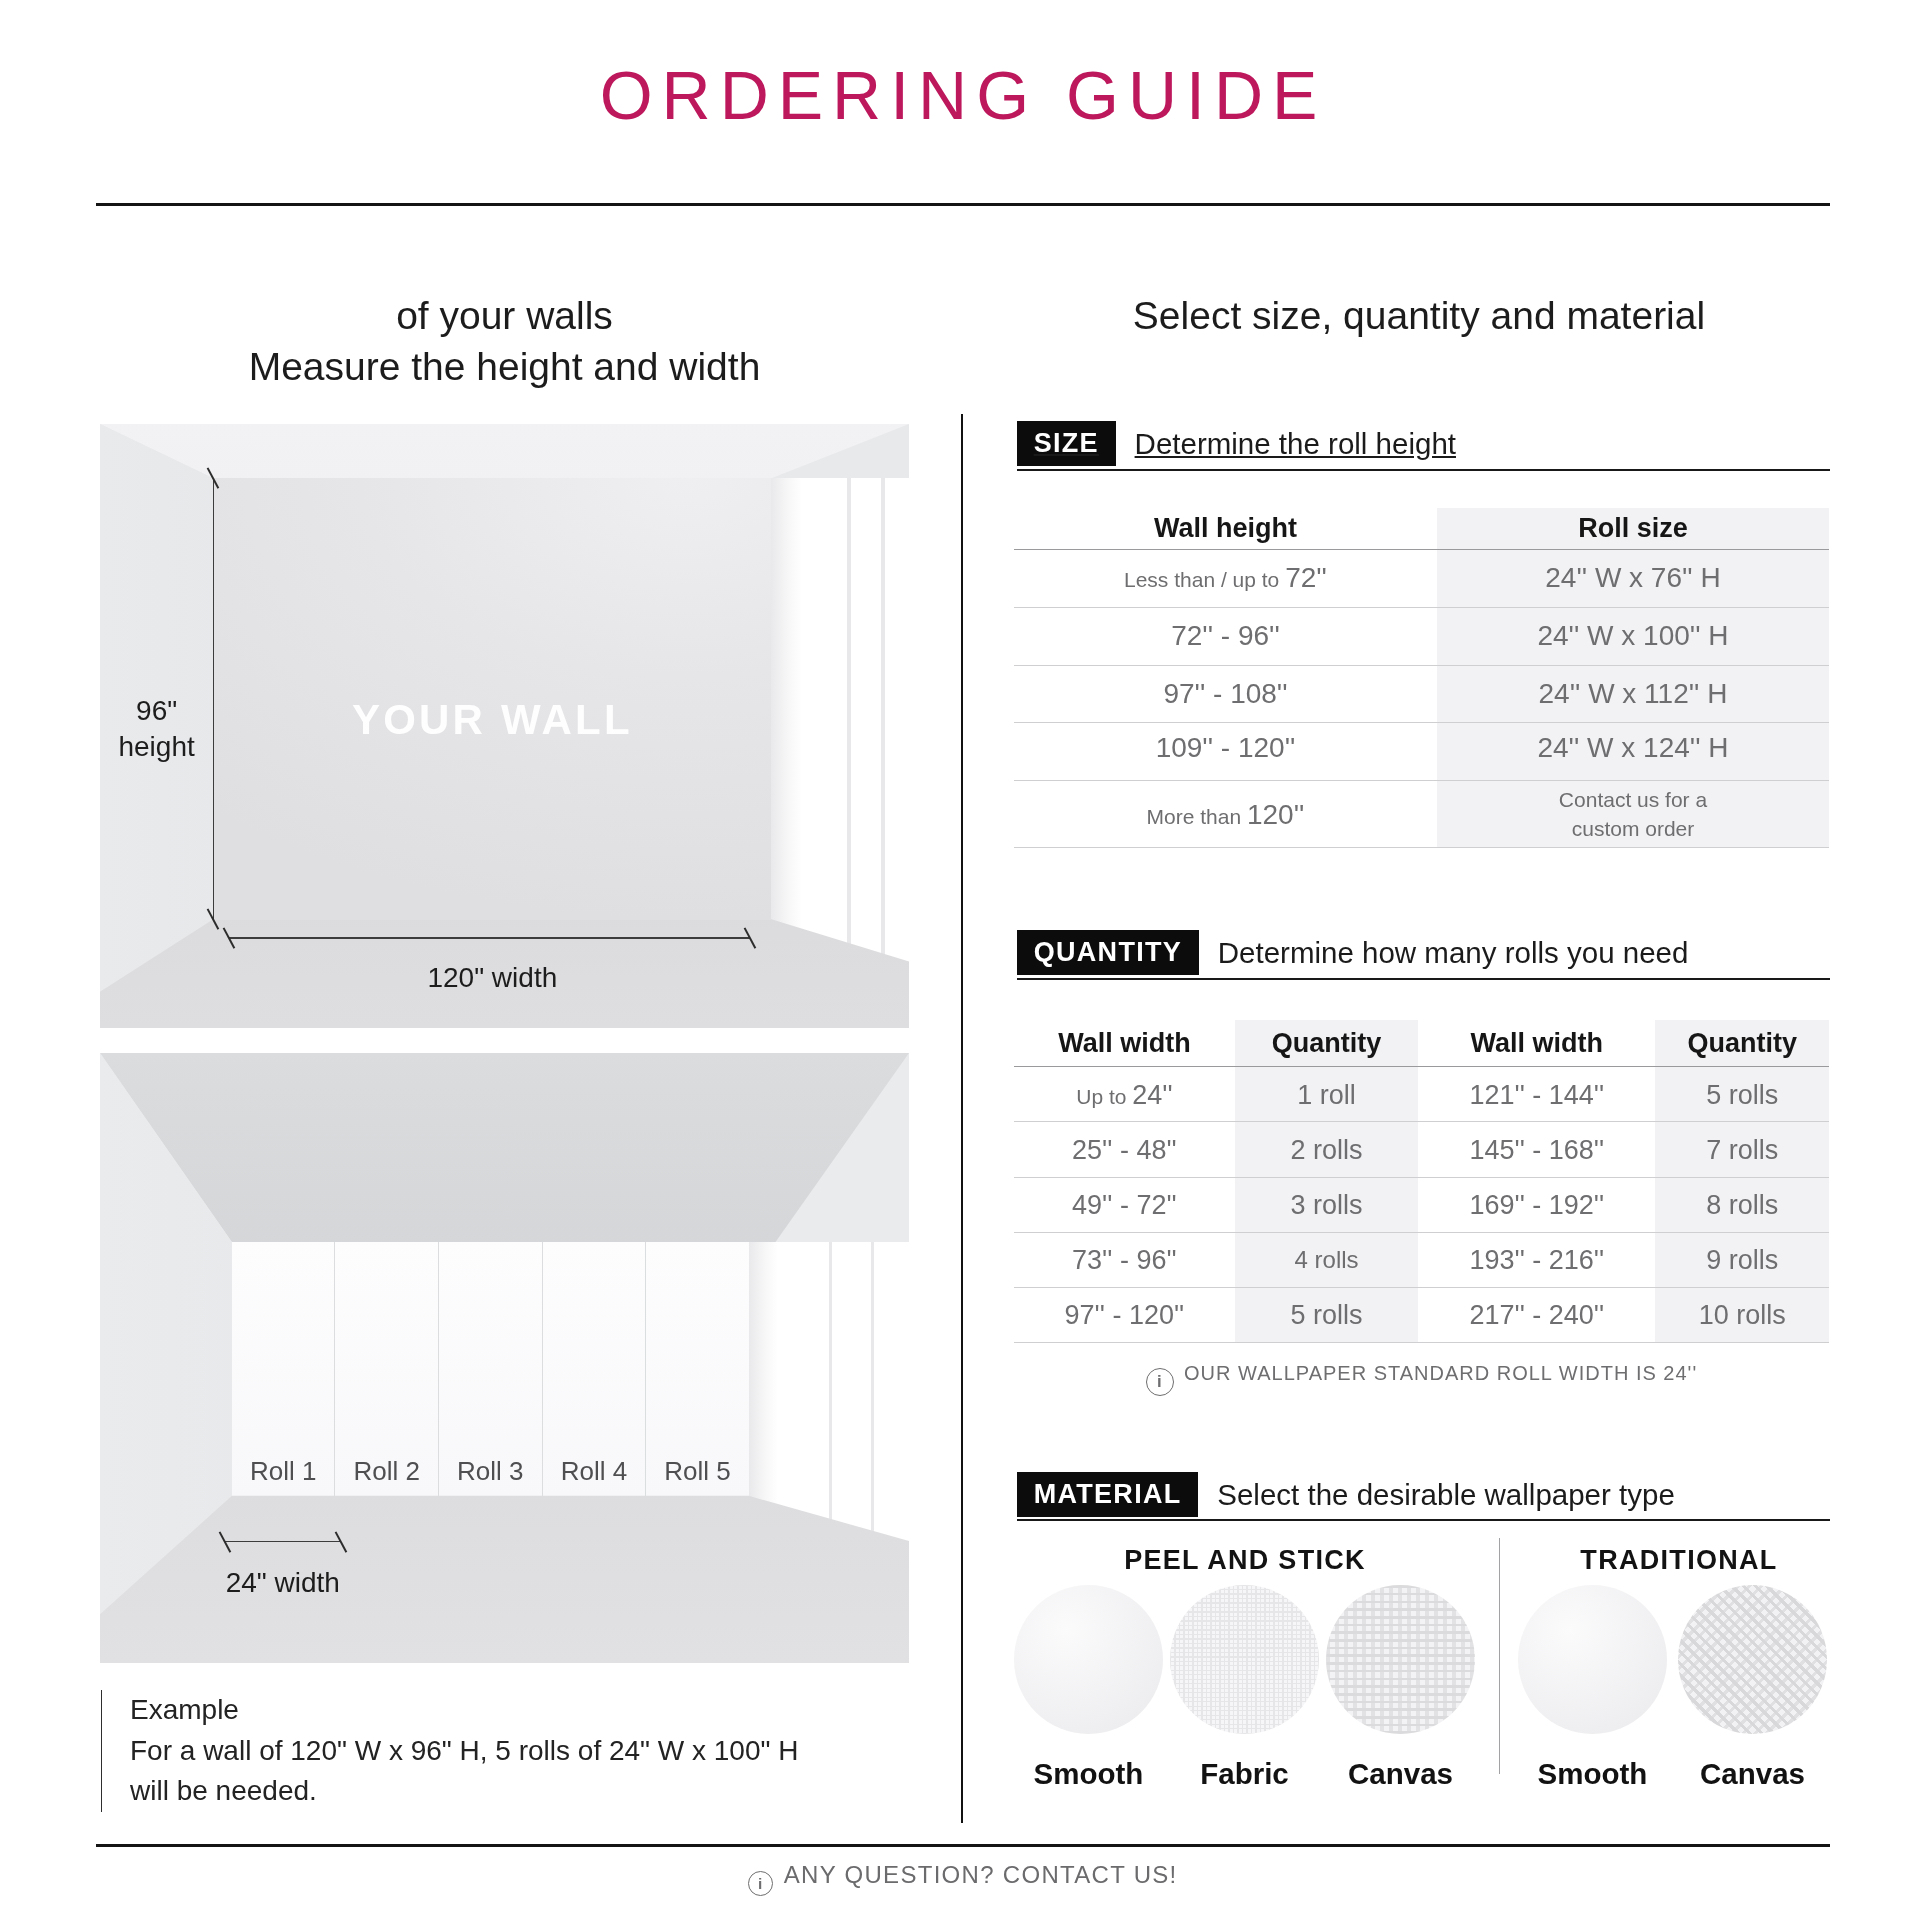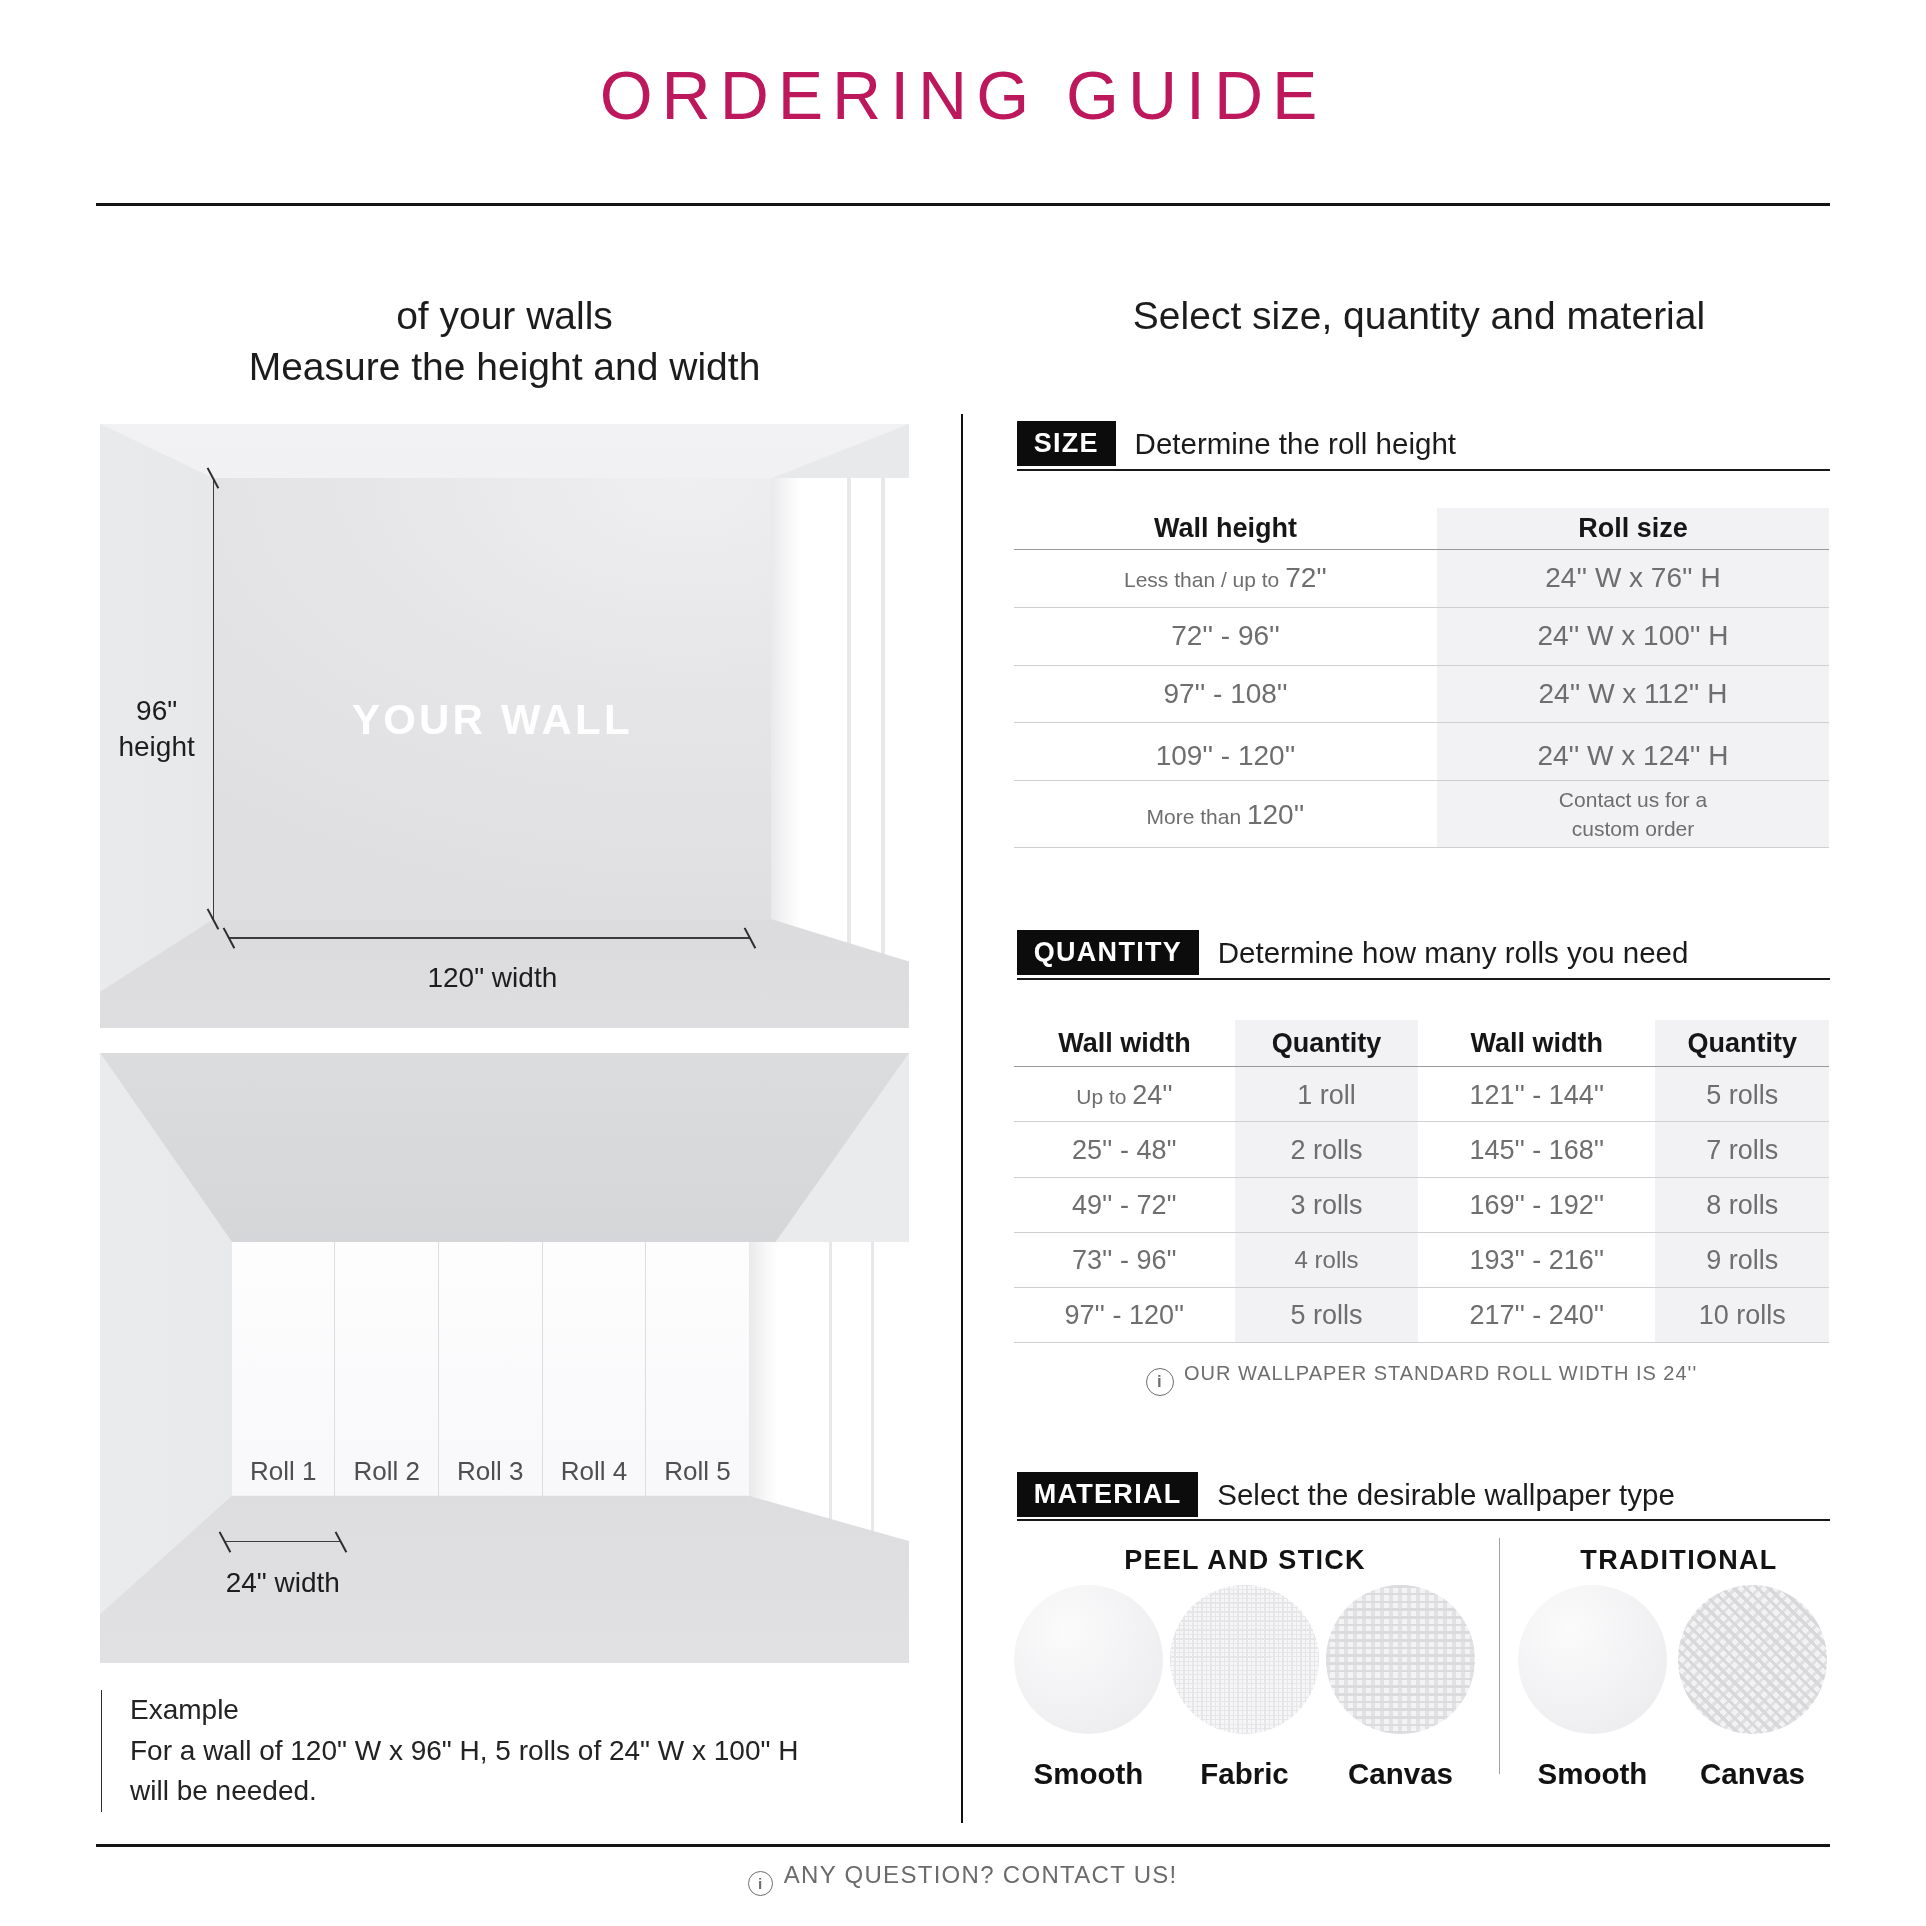--- a/index.html
+++ b/index.html
@@ -62,21 +62,21 @@
   
   #example{position:absolute;top:1690px;left:101px;width:803px;border-left:1.9px solid #2e2e2e;
            padding-left:28px;font-size:28px;line-height:1.45;color:#232323;}
 
   
   .section-head{position:absolute;left:1017px;width:813px;display:flex;align-items:center;}
   .badge{background:#0c0c0c;color:#fff;font-weight:700;font-size:27px;letter-spacing:1.3px;
          padding:9px 16.7px;line-height:1;}
   .section-sub{font-size:29.5px;color:#1b1b1b;margin-left:19px;white-space:nowrap;}
   .section-rule{position:absolute;left:1017px;width:813px;height:1.9px;background:#191919;}
-  #size-head{top:421px;} #size-rule{top:469px;}
+  #size-head{top:421px;text-decoration:underline;} #size-rule{top:469px;}
   #qty-head{top:930px;} #qty-rule{top:978px;}
   #mat-head{top:1472px;} #mat-rule{top:1519px;}
 
   .table{position:absolute;left:1014px;width:815px;}
   #size-table{top:508px;height:340px;}
   #qty-table{top:1020px;height:322px;}
   .shade{position:absolute;top:0;height:100%;background:#f2f2f4;}
   .trow{position:absolute;left:0;width:100%;display:flex;align-items:center;}
   .sep{position:absolute;left:0;width:100%;height:1.3px;background:#cfcfd1;}
   .sep.dark{background:#9a9a9c;}
@@ -223,21 +223,21 @@
       <div class="sc2 cell">24'' W x 100'' H</div>
     </div>
     <div class="sep" style="top:157px;"></div>
 
     <div class="trow" style="top:158px;height:56px;">
       <div class="sc1 cell">97'' - 108''</div>
       <div class="sc2 cell">24'' W x 112'' H</div>
     </div>
     <div class="sep" style="top:214px;"></div>
 
-    <div class="trow" style="top:220px;height:56px;justify-content:center;">
+    <div class="trow" style="top:212px;height:56px;justify-content:center;">
       <div class="sc1 cell">109'' - 120''</div>
       <div class="sc2 cell">24'' W x 124'' H</div>
     </div>
     <div class="sep" style="top:272px;"></div>
 
     <div class="trow" style="top:274px;height:65px;">
       <div class="sc1 cell"><span class="small">More than </span><span>120''</span></div>
       <div class="sc2 cell two-line">
         <div>Contact us for a</div>
         <div>custom order</div>

